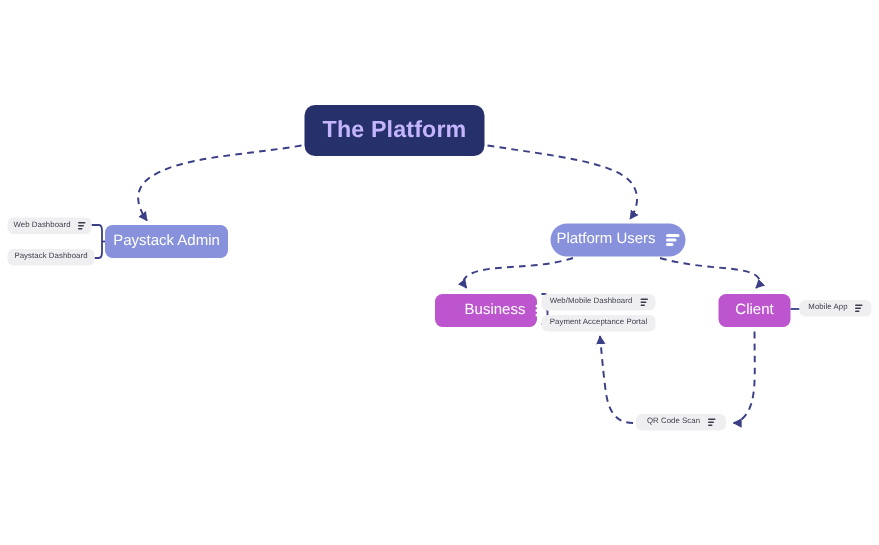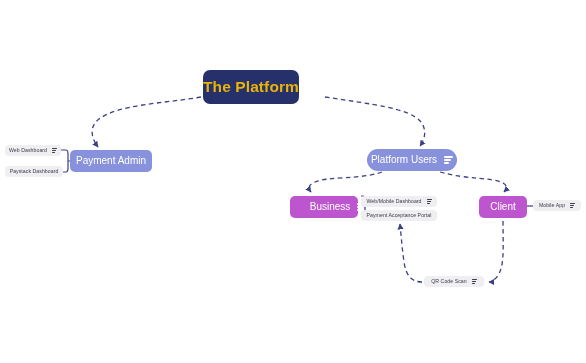--- a/index.html
+++ b/index.html
@@ -31,28 +31,28 @@
     box-sizing: border-box;
     display: flex;
     align-items: center;
     justify-content: center;
     gap: 7px;
     white-space: nowrap;
   }
   
   .node-root {
     background: #26306B;
-    color: #eab308;
+    color: #c4b5fd;
     border-radius: 7px;
     font-size: 15.5px;
     font-weight: bold;
     letter-spacing: 0.1px;
     left: 203px;
     top: 70px;
-    width: 96px;
+    width: 120px;
     height: 34px;
   }
   
   .node-l1 {
     background: #8791DC;
     color: #ffffff;
     border-radius: 5px;
     font-size: 10px;
     height: 22px;
   }
@@ -167,21 +167,21 @@
     <path d="M365,207 L365,213 C365,215 365,216 363,216 L361,216" fill="none" stroke="#3B3F86" stroke-width="1.2"></path>
 
     <path d="M527,206 L533,206" fill="none" stroke="#3B3F86" stroke-width="1.2"></path>
   </svg>
 
   <div class="node node-root" id="node-root">
     <span class="label">The Platform</span>
   </div>
 
   <div class="node node-l1" id="node-platform-admin">
-    <span class="label">Payment Admin</span>
+    <span class="label">Paystack Admin</span>
   </div>
 
   <div class="node node-l1" id="node-platform-users">
     <span class="label">Platform Users</span>
     <span class="ham">
       <i></i>
         <i></i>
         <i></i>
     </span>
   </div>

